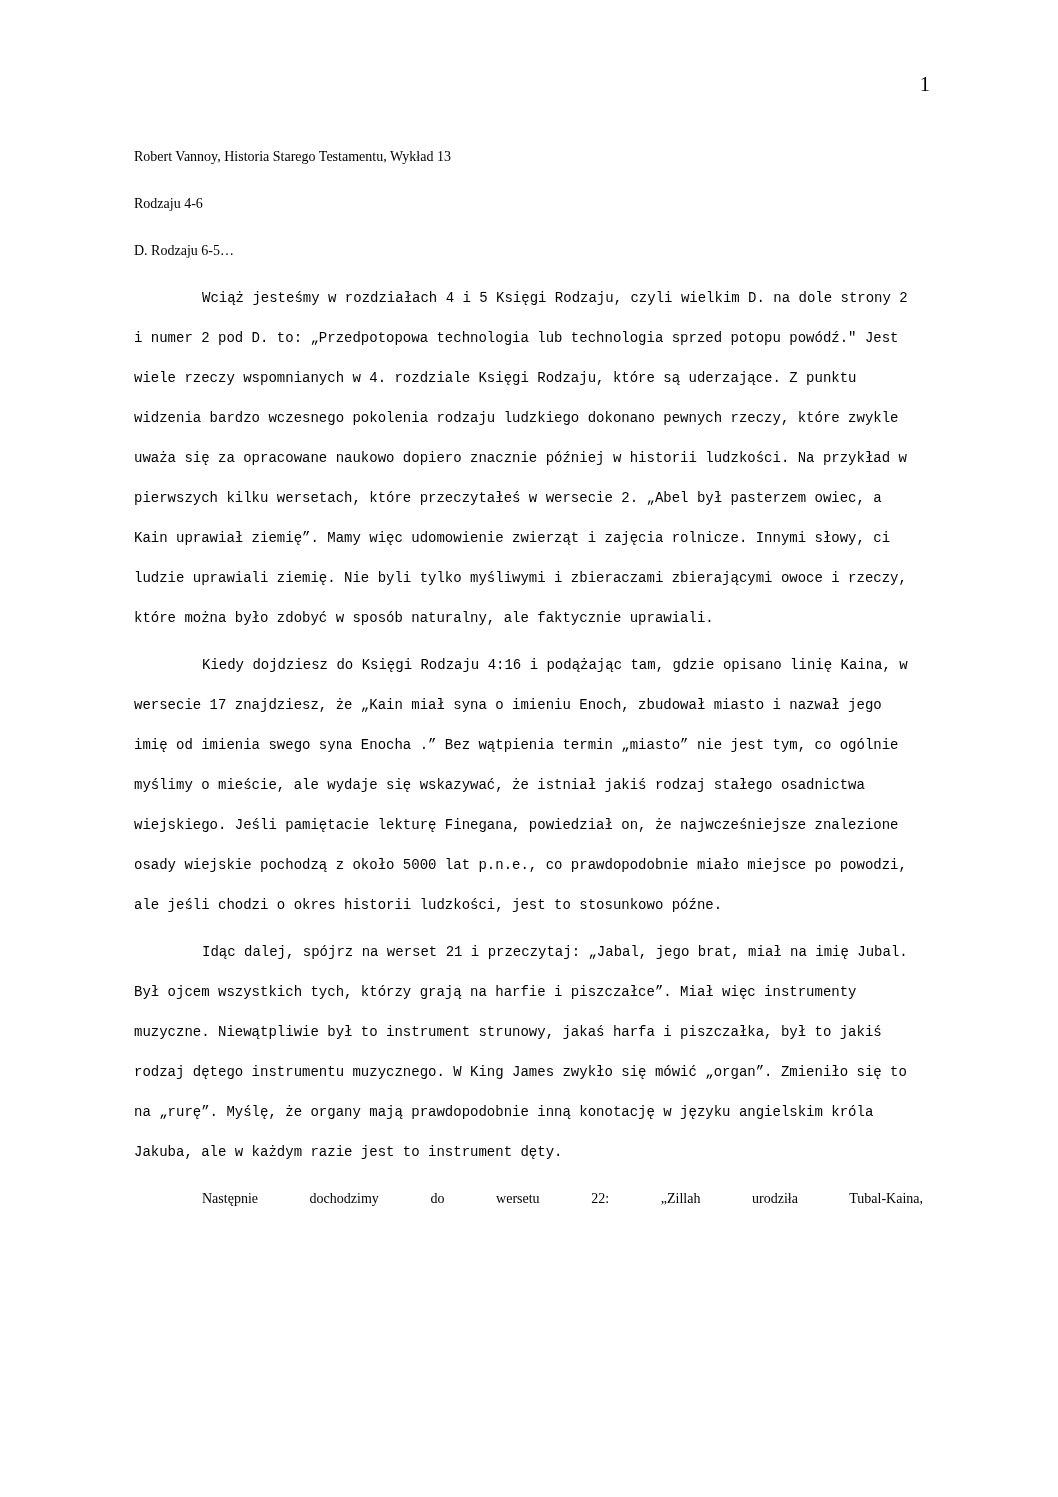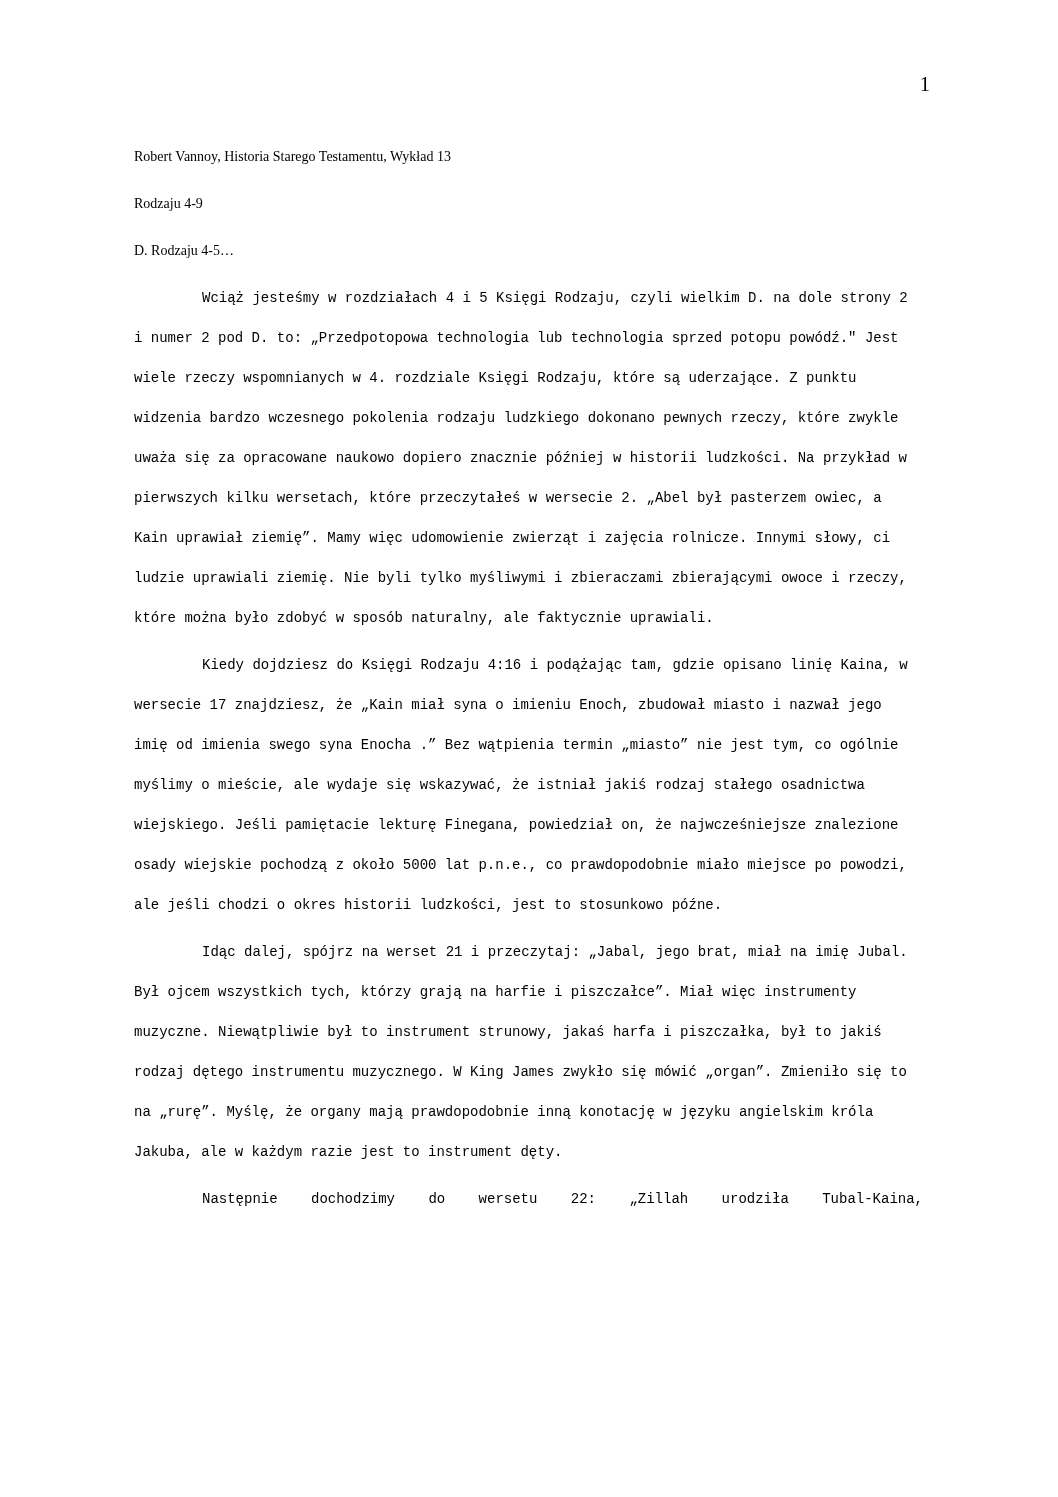--- a/index.html
+++ b/index.html
@@ -53,37 +53,36 @@
   .para {
     text-align: justify;
     text-indent: 68px;
     font-family: Liberation Mono, monospace;
   }
   .para-cut {
     text-align: justify;
     text-align-last: justify;
     text-indent: 68px;
     white-space: nowrap;
-    font-family: Liberation Mono, monospace;
   }
 </style>
 </head>
 <body>
 
 <div class="page">
 
   <div class="page-number">1</div>
 
   <div class="content">
 
     <h1 class="bold">Robert Vannoy, Historia Starego Testamentu, Wykład 13</h1>
 
-    <h2 class="bold">Rodzaju 4-9</h2>
+    <h2 class="bold">Rodzaju 4-6</h2>
 
-    <p>D. Rodzaju 4-5…</p>
+    <p>D. Rodzaju 6-5…</p>
 
 
     <p class="para">Wciąż jesteśmy w rozdziałach 4 i 5 Księgi Rodzaju, czyli wielkim D. na dole strony 2 i numer 2 pod D. to: „Przedpotopowa technologia lub technologia sprzed potopu powódź." Jest wiele rzeczy wspomnianych w 4. rozdziale Księgi Rodzaju, które są uderzające. Z punktu widzenia bardzo wczesnego pokolenia rodzaju ludzkiego dokonano pewnych rzeczy, które zwykle uważa się za opracowane naukowo dopiero znacznie później w historii ludzkości. Na przykład w pierwszych kilku wersetach, które przeczytałeś w wersecie 2. „Abel był pasterzem owiec, a Kain uprawiał ziemię”. Mamy więc udomowienie zwierząt i zajęcia rolnicze. Innymi słowy, ci ludzie uprawiali ziemię. Nie byli tylko myśliwymi i zbieraczami zbierającymi owoce i rzeczy, które można było zdobyć w sposób naturalny, ale faktycznie uprawiali.</p>
 
     <p class="para">Kiedy dojdziesz do Księgi Rodzaju 4:16 i podążając tam, gdzie opisano linię Kaina, w wersecie 17 znajdziesz, że „Kain miał syna o imieniu Enoch, zbudował miasto i nazwał jego imię od imienia swego syna Enocha .” Bez wątpienia termin „miasto” nie jest tym, co ogólnie myślimy o mieście, ale wydaje się wskazywać, że istniał jakiś rodzaj stałego osadnictwa wiejskiego. Jeśli pamiętacie lekturę Finegana, powiedział on, że najwcześniejsze znalezione osady wiejskie pochodzą z około 5000 lat p.n.e., co prawdopodobnie miało miejsce po powodzi, ale jeśli chodzi o okres historii ludzkości, jest to stosunkowo późne.</p>
 
     <p class="para">Idąc dalej, spójrz na werset 21 i przeczytaj: „Jabal, jego brat, miał na imię Jubal. Był ojcem wszystkich tych, którzy grają na harfie i piszczałce”. Miał więc instrumenty muzyczne. Niewątpliwie był to instrument strunowy, jakaś harfa i piszczałka, był to jakiś rodzaj dętego instrumentu muzycznego. W King James zwykło się mówić „organ”. Zmieniło się to na „rurę”. Myślę, że organy mają prawdopodobnie inną konotację w języku angielskim króla Jakuba, ale w każdym razie jest to instrument dęty.</p>
 
     <p class="para-cut">Następnie dochodzimy do wersetu 22: „Zillah urodziła Tubal-Kaina,</p>
 

